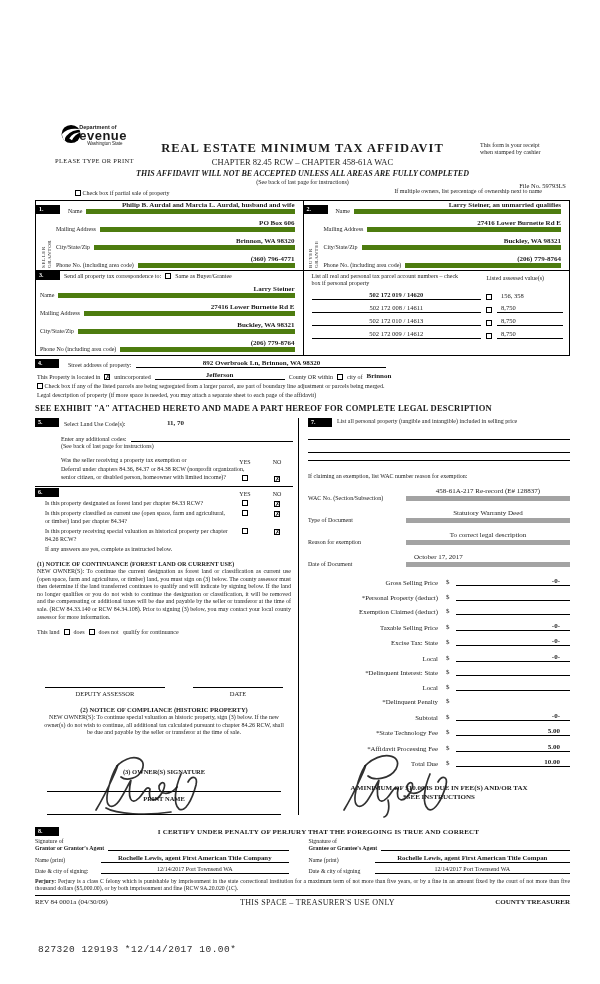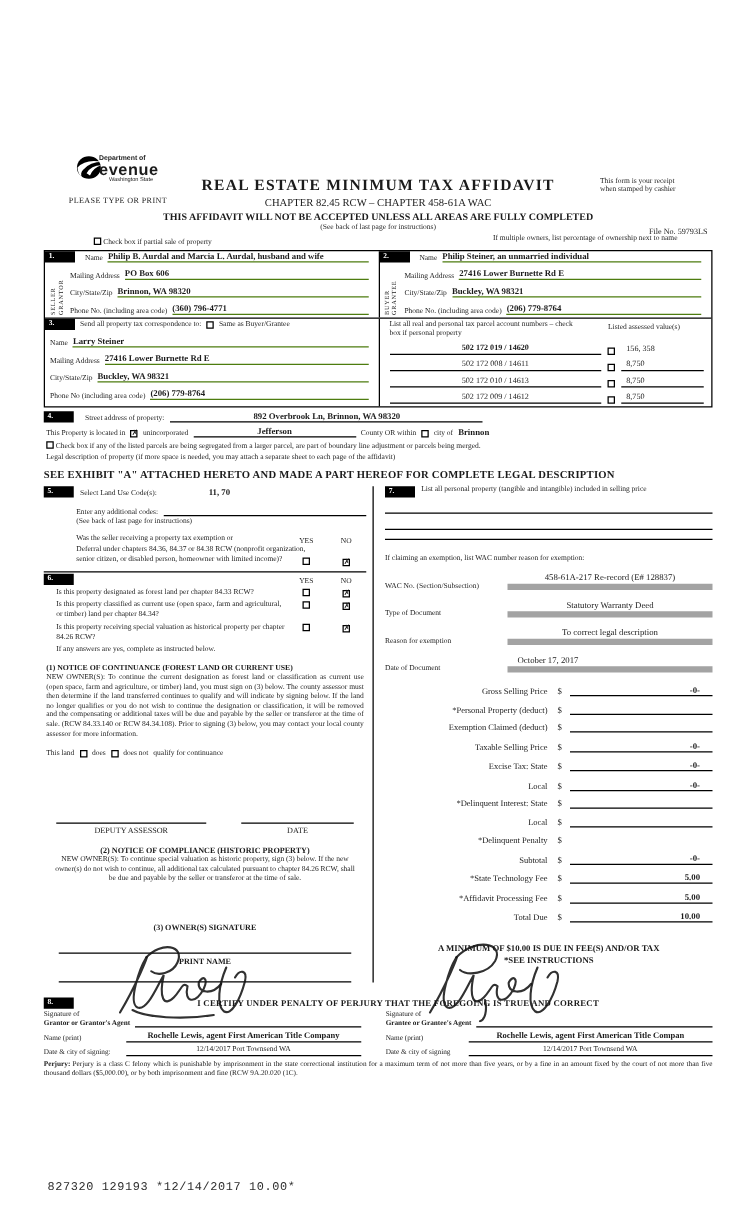--- a/index.html
+++ b/index.html
@@ -15,39 +15,39 @@
   .logo-row { display:flex; align-items:flex-start;justify-content:flex-end; }
   .logo-swoosh { width:22px; height:20px; }
   .logo-txt { margin-left:-4px; }
   .logo-dept { font-family:"Liberation Sans",sans-serif; font-size:5.5px; font-weight:bold; }
   .logo-rev { font-family:"Liberation Sans",sans-serif; font-size:13px; font-weight:bold; letter-spacing:0.5px; line-height:11px; }
   .logo-state { font-family:"Liberation Sans",sans-serif; font-size:4.5px; margin-left:8px; }
   .please { position:absolute; left:20px; top:31px; font-size:6.5px; letter-spacing:0.3px; }
   .titleblock { text-align:center; padding-top:15px; }
   .title { font-size:12.5px; font-weight:bold; letter-spacing:1px; }
   .chapter { font-size:8.5px; margin-top:1px; }
-  .notice { font-size:8px; font-weight:bold; margin-top:2px; }
+  .notice { font-size:8px; font-weight:bold; margin-top:2px;font-style:italic; }
   .seeback { font-size:6px; margin-top:1px; }
   .receipt { position:absolute; right:2px; top:16px; font-size:6px; line-height:7px; width:88px; }
   .fileno { position:absolute; right:4px; top:56px; font-size:6.5px; }
   .partial { position:absolute; left:40px; top:64px; font-size:6px; }
   .multi { position:absolute; right:28px; top:62px; font-size:6px; }
 
   .cb { display:inline-block; width:6px; height:6px; border:1px solid #000; font-size:6px; line-height:5px; text-align:center; vertical-align:-1px; font-weight:normal; background:#fff; }
   .numcell { background:#000; color:#fff; font-size:6px; font-weight:bold; min-width:24px; width:24px; height:9px; line-height:9px; padding-left:3px; display:inline-block; }
 
   
   .main-box { border:1.2px solid #000; }
   .row12 { display:flex; }
   .half { width:50%; padding-bottom:2px; }
   .half + .half { border-left:1px solid #000; }
   .name-row { display:flex; align-items:flex-end; gap:4px; }
   .name-row .flabel { margin-left:4px; }
   .flabel { font-size:6px; white-space:nowrap; }
-  .fvalue { flex:1; border-bottom:1px solid #4d7c0f; font-size:7px; text-align:left; min-height:8px; line-height:8px; margin-right:8px; }
+  .fvalue { flex:1; border-bottom:5px solid #4d7c0f; font-size:7px; text-align:right; min-height:8px; line-height:8px; margin-right:8px; }
   .half-body { display:flex; }
   .vwrap { width:20px; display:flex; justify-content:center; gap:1px; padding-top:3px; }
   .vlabel { writing-mode:vertical-rl; transform:rotate(180deg); font-size:5px; letter-spacing:0.6px; color:#222; }
   .fields { flex:1; }
   .frow { display:flex; align-items:flex-end; gap:4px; margin-top:5px; }
 
   .row3 { display:flex; border-top:1px solid #000; }
   .s3left { width:50%; padding-bottom:3px; }
   .s3head { display:flex; align-items:center; gap:4px; }
   .s3head .sm { font-size:6px; }
@@ -214,21 +214,21 @@
               <span class="fvalue b"><span>(360) 796-4771</span></span>
             </div>
           </div>
         </div>
       </div>
 
       <div class="half">
         <div class="name-row">
           <span class="numcell">2.</span>
           <span class="flabel">Name</span>
-          <span class="fvalue b"><span>Philip Steiner, an unmarried individual</span></span>
+          <span class="fvalue b"><span>Larry Steiner, an unmarried qualifies</span></span>
         </div>
         <div class="half-body">
           <div class="vwrap">
             <span class="vlabel">BUYER</span>
             <span class="vlabel">GRANTEE</span>
           </div>
           <div class="fields">
             <div class="frow">
               <span class="flabel">Mailing Address</span>
               <span class="fvalue b"><span>27416 Lower Burnette Rd E</span></span>
@@ -566,20 +566,25 @@
           <span class="fv small"><span>12/14/2017 Port Townsend WA</span></span>
         </div>
       </div>
     </div>
   </div>
 
   <div class="perjury">
     <span class="b">Perjury:</span>
     <span>Perjury is a class C felony which is punishable by imprisonment in the state correctional institution for a maximum term of not more than five years, or by a fine in an amount fixed by the court of not more than five thousand dollars ($5,000.00), or by both imprisonment and fine (RCW 9A.20.020 (1C).</span>
   </div>
+  <div class="footrow">
+    <span class="rev">REV 84 0001a (04/30/09)</span>
+    <span class="center">THIS SPACE – TREASURER'S USE ONLY</span>
+    <span class="ct">COUNTY TREASURER</span>
+  </div>
 </div>
 
 <svg class="sig-svg" style="left:86px; top:752px;" width="120" height="68" viewBox="0 0 120 68">
   <path d="M10,58 C22,38 34,10 31,14 C26,22 16,50 24,54 C32,57 40,36 45,28 C41,46 45,54 53,46 C59,40 60,33 64,37 C61,50 70,52 77,39 C81,30 76,28 73,34 C72,43 84,44 91,35"></path>
   <path d="M31,14 C43,1 62,4 56,18 C52,27 40,29 35,25"></path>
   <path d="M95,22 C89,36 87,52 93,57 C99,61 106,48 110,33 C112,24 106,23 102,30"></path>
   <path d="M20,56 C30,62 60,64 85,60"></path>
 </svg>
 <svg class="sig-svg" style="left:330px; top:750px;" width="130" height="68" viewBox="0 0 130 68">
   <path d="M14,60 C26,40 38,12 35,16 C30,24 20,52 28,56 C36,59 44,38 49,30 C45,48 49,56 57,48 C63,42 64,35 68,39 C65,52 74,54 81,41 C85,32 80,30 77,36 C76,45 88,46 95,37"></path>

